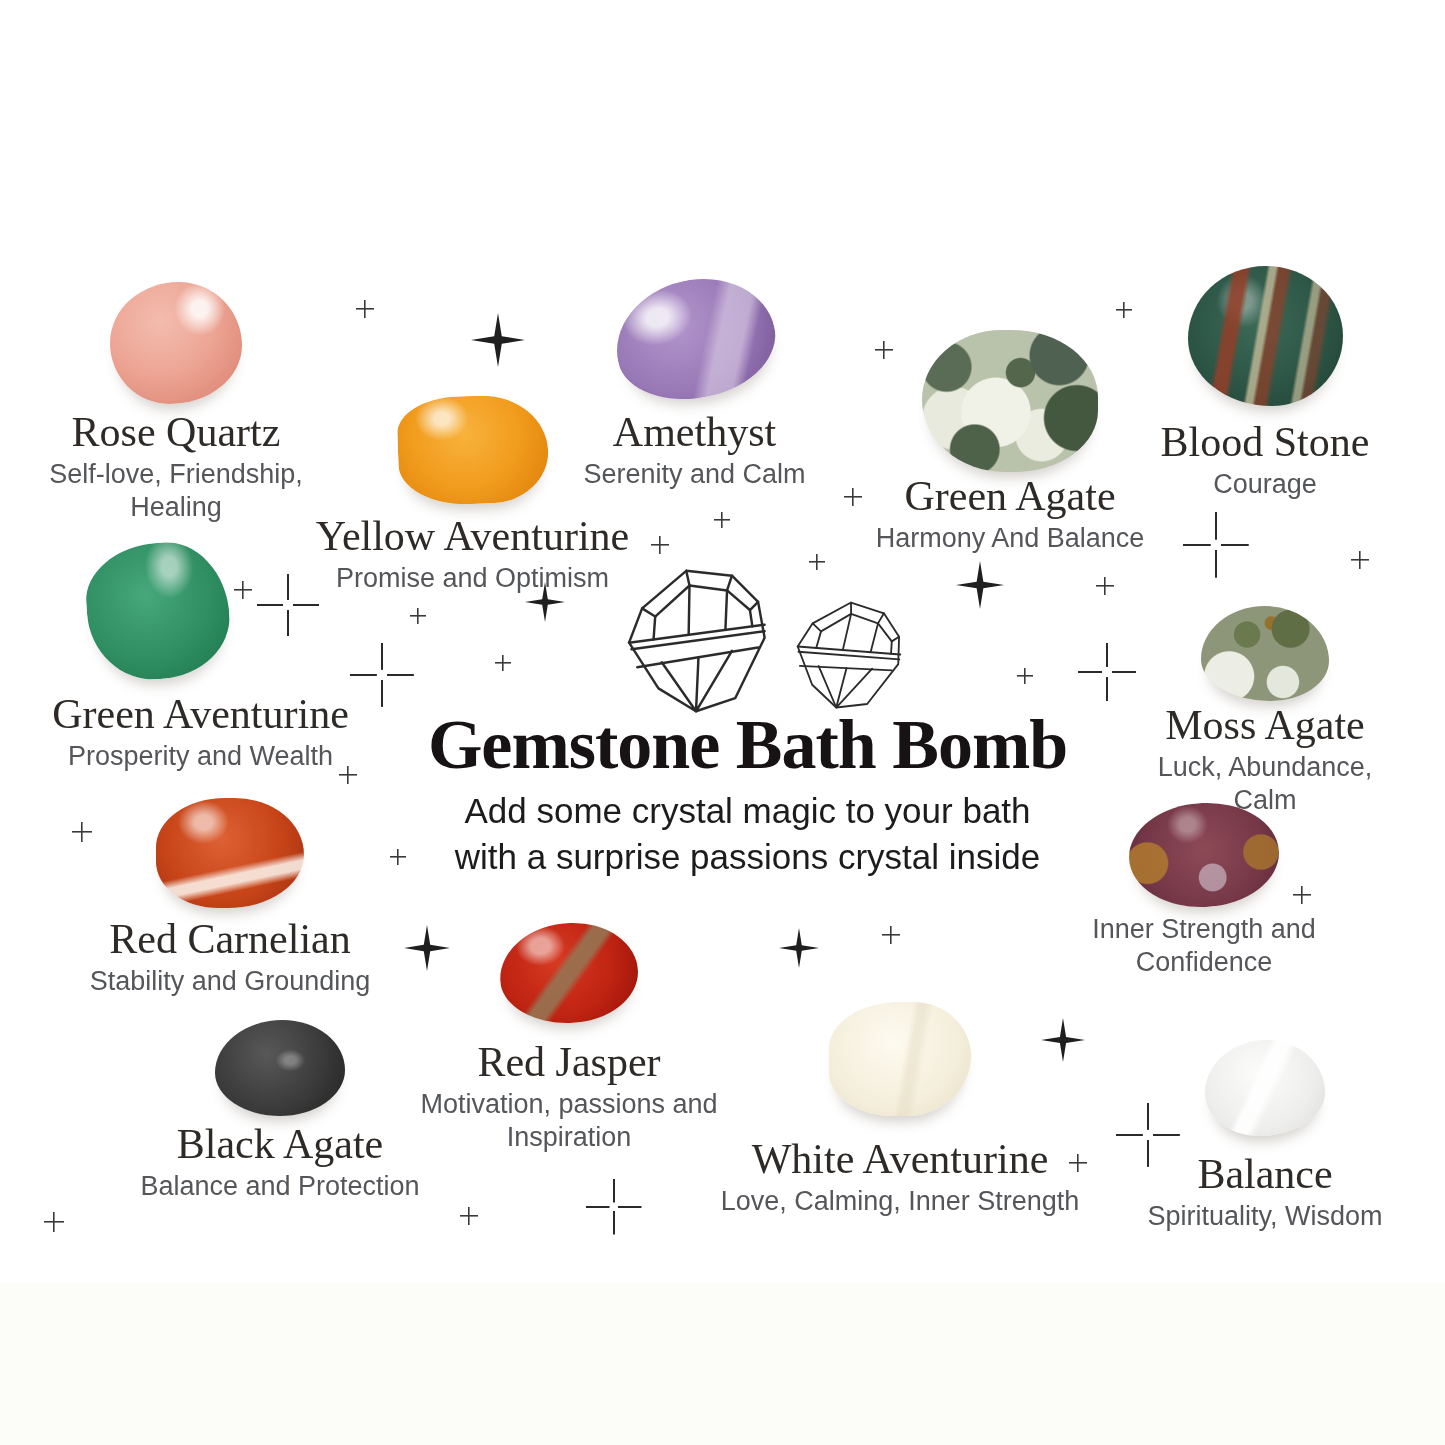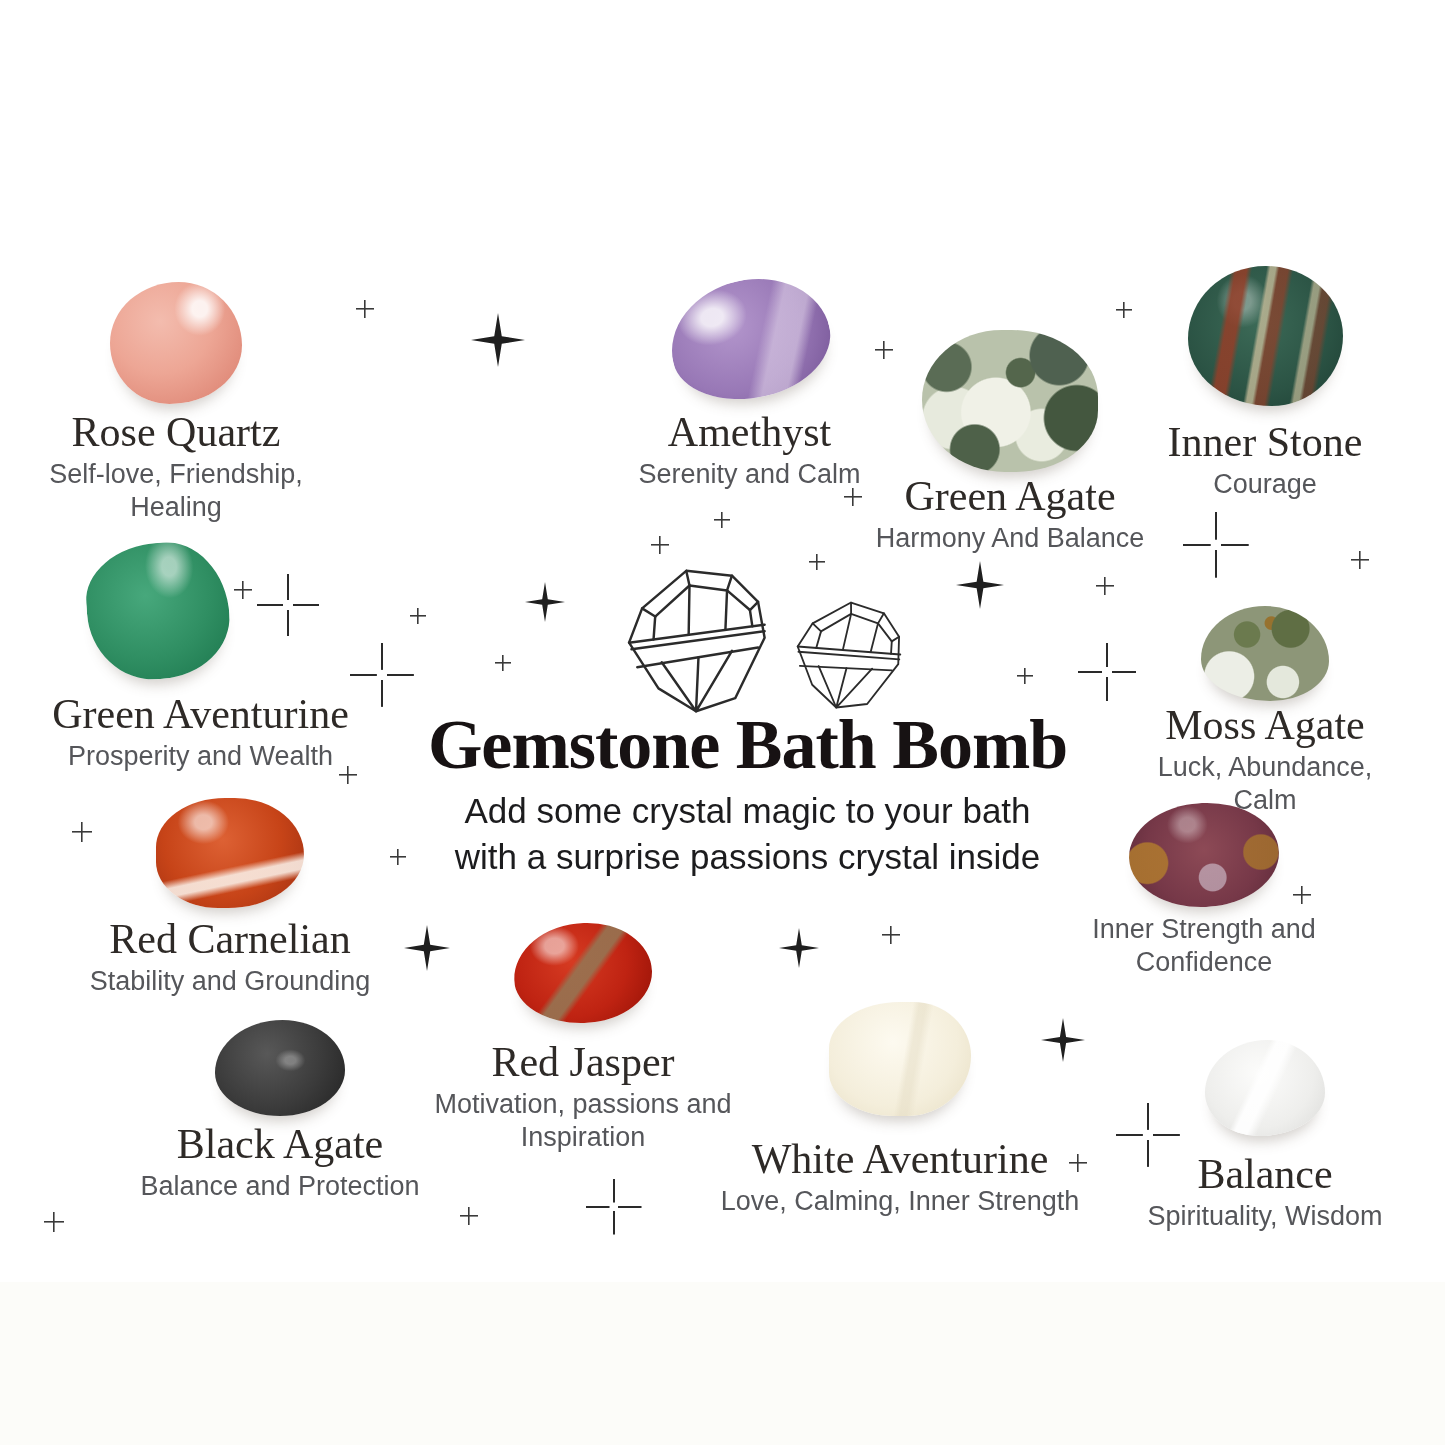--- a/index.html
+++ b/index.html
@@ -119,36 +119,41 @@
     <div>Add some crystal magic to your bath</div>
     <div>with a surprise passions crystal inside</div>
   </div>
 
   <div class="gem" style="left:16px;top:282px;width:320px">
     <div class="stone s-rose"></div>
     <div class="gname">Rose Quartz</div>
     <div class="gdesc">Self-love, Friendship, Healing</div>
   </div>
 
-
-  <div class="gem" style="left:632px;top:280px;width:235px">
+  <div class="gem" style="left:295px;top:396px;width:355px">
+    <div class="stone s-yellow"></div>
+    <div class="gname">Yellow Aventurine</div>
+    <div class="gdesc">Promise and Optimism</div>
+  </div>
+
+  <div class="gem" style="left:577px;top:280px;width:235px">
     <div class="stone s-amethyst"></div>
     <div class="gname">Amethyst</div>
     <div class="gdesc">Serenity and Calm</div>
   </div>
 
   <div class="gem" style="left:872px;top:330px;width:276px">
     <div class="stone s-tree"></div>
     <div class="gname">Green Agate</div>
     <div class="gdesc">Harmony And Balance</div>
   </div>
 
   <div class="gem" style="left:1135px;top:266px;width:260px">
     <div class="stone s-blood"></div>
-    <div class="gname">Inner Stone</div>
+    <div class="gname">Blood Stone</div>
     <div class="gdesc">Courage</div>
   </div>
 
   <div class="gem" style="left:18px;top:543px;width:365px">
     <div class="stone s-green"></div>
     <div class="gname">Green Aventurine</div>
     <div class="gdesc">Prosperity and Wealth</div>
   </div>
 
   <div class="gem" style="left:1125px;top:606px;width:280px">
@@ -161,21 +166,21 @@
     <div class="stone s-carnelian"></div>
     <div class="gname">Red Carnelian</div>
     <div class="gdesc">Stability and Grounding</div>
   </div>
 
   <div class="gem" style="left:1058px;top:803px;width:292px">
     <div class="stone s-fancy"></div>
     <div class="gdesc">Inner Strength and Confidence</div>
   </div>
 
-  <div class="gem" style="left:418px;top:923px;width:330px">
+  <div class="gem" style="left:404px;top:923px;width:330px">
     <div class="stone s-redjasper"></div>
     <div class="gname">Red Jasper</div>
     <div class="gdesc">Motivation, passions and Inspiration</div>
   </div>
 
   <div class="gem" style="left:115px;top:1020px;width:330px">
     <div class="stone s-black"></div>
     <div class="gname">Black Agate</div>
     <div class="gdesc">Balance and Protection</div>
   </div>

